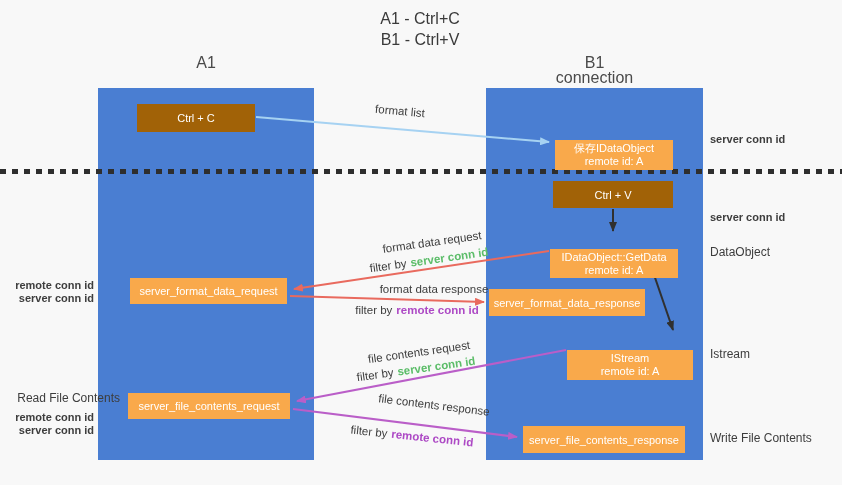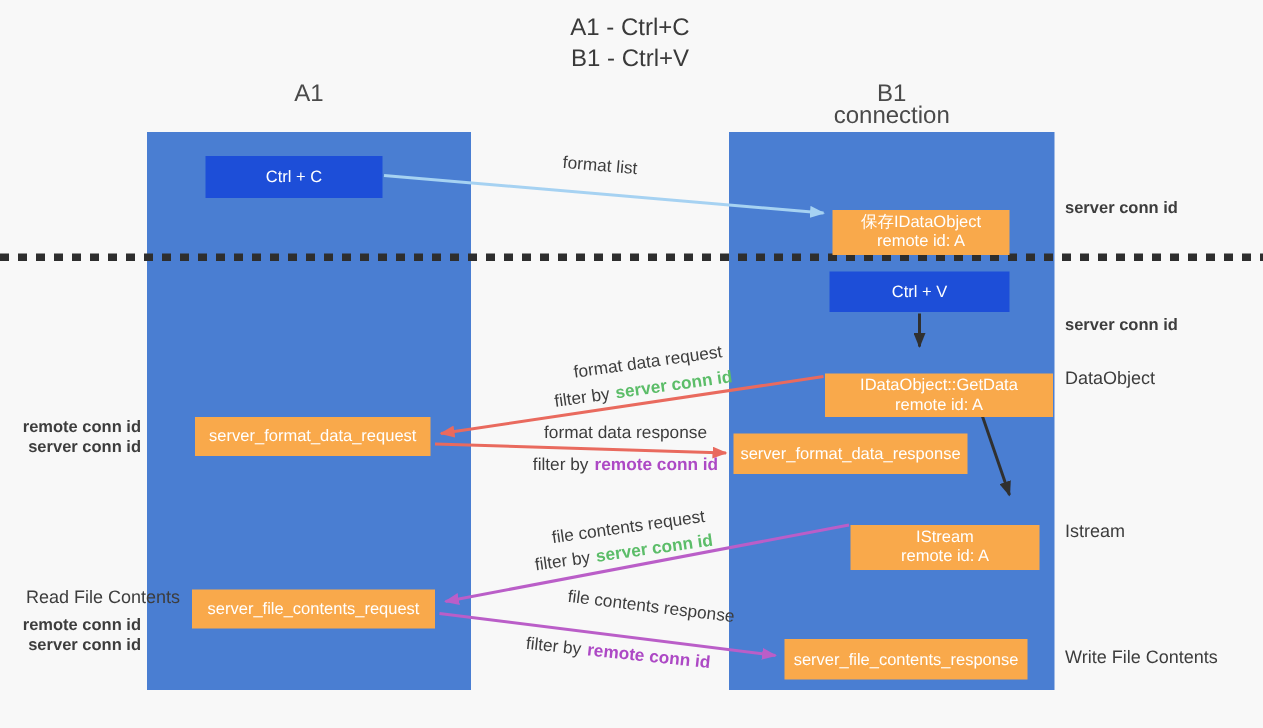--- a/index.html
+++ b/index.html
@@ -16,21 +16,21 @@
 
   .lifeline { position:absolute; top:88px; height:372px; background:#4a7ed2; }
   .lifeline.left { left:98px; width:216px; }
   .lifeline.right { left:486px; width:217px; }
 
   .dashline { position:absolute; left:0; top:169px; width:842px; height:5px;
               background:repeating-linear-gradient(90deg, #2e2e2e 0 6px, transparent 6px 12px); }
 
   .box { position:absolute; display:flex; align-items:center; justify-content:center;
          color:#ffffff; font-size:11px; text-align:center; }
-  .green-box { background:#1d4ed8; }
+  .green-box { background:#a16207; }
   .orange-box { background:#f9a94b; }
   .two-line { flex-direction:column; line-height:13px;margin-top:12px; }
 
   .alabel { position:absolute; font-size:11.5px; color:#3d3d3d; white-space:nowrap;
             transform-origin:center; }
   .center-x { transform:translateX(-50%); }
   .rot-up   { transform:translateX(-50%) rotate(-8deg); }
   .rot-dn5  { transform:translateX(-50%) rotate(5deg); }
   .rot-dn7  { transform:translateX(-50%) rotate(7deg); }
   .rot-dn6  { transform:translateX(-50%) rotate(6deg); }
@@ -94,21 +94,21 @@
 
   <div class="box green-box" style="left:137px; top:104px; width:118px; height:28px;">Ctrl + C</div>
 
   <div class="box orange-box two-line" style="left:555px; top:128px; width:118px; height:30px;">
     <span>保存IDataObject</span>
     <span>remote id: A</span>
   </div>
 
   <div class="box green-box" style="left:553px; top:181px; width:120px; height:27px;">Ctrl + V</div>
 
-  <div class="box orange-box two-line" style="left:550px; top:237px; width:152px; height:29px;">
+  <div class="box orange-box two-line" style="left:550px; top:237px; width:128px; height:29px;">
     <span>IDataObject::GetData</span>
     <span>remote id: A</span>
   </div>
 
   <div class="box orange-box" style="left:130px; top:278px; width:157px; height:26px;">server_format_data_request</div>
 
   <div class="box orange-box" style="left:489px; top:289px; width:156px; height:27px;">server_format_data_response</div>
 
   <div class="box orange-box two-line" style="left:567px; top:338px; width:126px; height:30px;">
     <span>IStream</span>
@@ -119,21 +119,21 @@
 
   <div class="box orange-box" style="left:128px; top:393px; width:162px; height:26px;">server_file_contents_request</div>
 
   <div class="alabel rot-dn5" style="left:400px; top:105px;">format list</div>
 
   <div class="alabel rot-up" style="left:432px; top:236px;">format data request</div>
   <div class="alabel rot-up" style="left:429px; top:254px;">
     <span class="gap">filter by</span><span class="green-t">server conn id</span>
   </div>
 
-  <div class="alabel center-x" style="left:417px; top:283px;">format data response</div>
+  <div class="alabel center-x" style="left:434px; top:283px;">format data response</div>
   <div class="alabel center-x" style="left:417px; top:304px;">
     <span class="gap">filter by</span><span class="purple-t">remote conn id</span>
   </div>
 
   <div class="alabel rot-up" style="left:419px; top:346px;">file contents request</div>
   <div class="alabel rot-up" style="left:416px; top:363px;">
     <span class="gap">filter by</span><span class="green-t">server conn id</span>
   </div>
 
   <div class="alabel rot-dn7" style="left:434px; top:399px;">file contents response</div>

